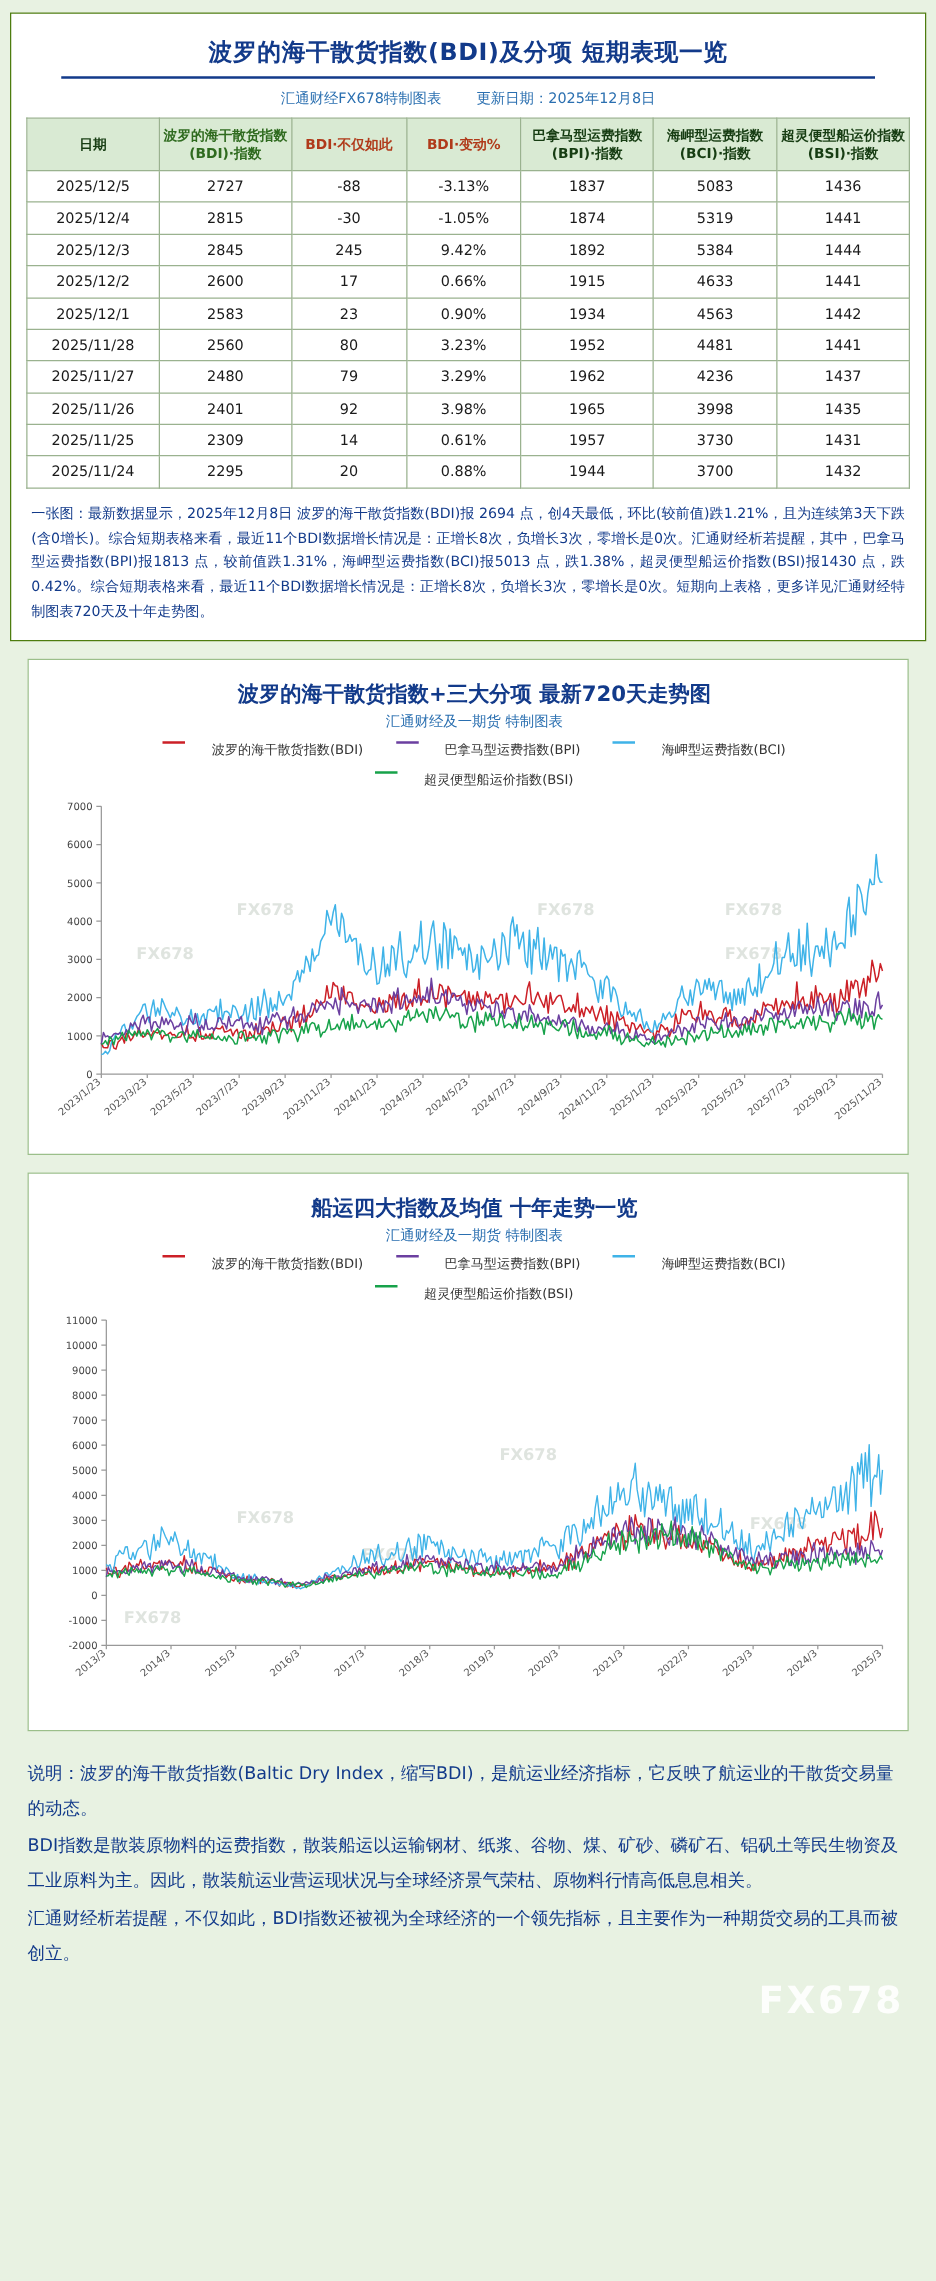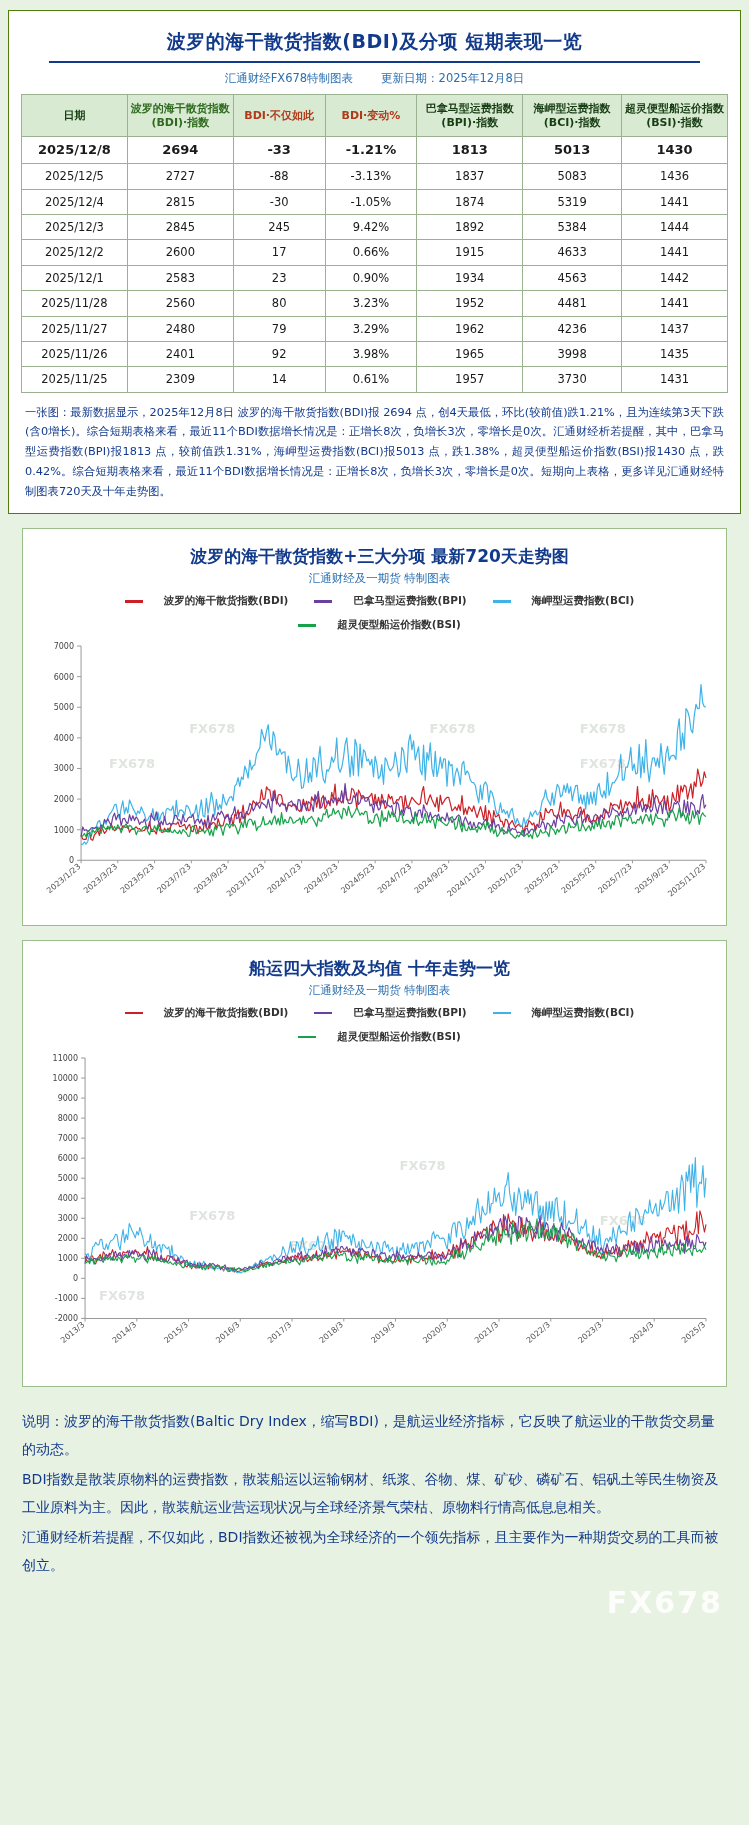--- a/index.html
+++ b/index.html
@@ -97,21 +97,21 @@
   }
   .legend {
     display:flex;
     flex-wrap: wrap;
     justify-content:center;
     gap: 10px 26px;
     font-size: 10.5px;
     color:#333;
     padding: 2px 30px 6px 30px;
   }
-  .legend .li { display:flex; align-items:center; gap:21px;font-weight:bold; }
+  .legend .li { display:flex; align-items:flex-start; gap:21px; }
   .legend .sw { width:18px; height:2.5px; display:inline-block; }
   .plot-wrap { position:relative; }
   svg { display:block; width:100%; }
 
   
   .footer {
     font-size: 14px;
     line-height: 2.0;
     color:#123a8a;
     padding: 6px 14px 10px 14px;
@@ -147,29 +147,20 @@
             <th style="width:15%">日期</th>
             <th class="c1" style="width:15%">波罗的海干散货指数(BDI)·指数</th>
             <th class="c2" style="width:13%">BDI·不仅如此</th>
             <th class="c3" style="width:13%">BDI·变动%</th>
             <th style="width:15%">巴拿马型运费指数(BPI)·指数</th>
             <th style="width:14%">海岬型运费指数(BCI)·指数</th>
             <th style="width:15%">超灵便型船运价指数(BSI)·指数</th>
           </tr>
         </thead>
         <tbody id="tbody">
-            <tr class="first">
-              <td>2025/12/8</td>
-              <td>2694</td>
-              <td>-33</td>
-              <td>-1.21%</td>
-              <td>1813</td>
-              <td>5013</td>
-              <td>1430</td>
-            </tr>
             <tr>
               <td>2025/12/5</td>
               <td>2727</td>
               <td>-88</td>
               <td>-3.13%</td>
               <td>1837</td>
               <td>5083</td>
               <td>1436</td>
             </tr>
             <tr>
@@ -236,20 +227,29 @@
               <td>1435</td>
             </tr>
             <tr>
               <td>2025/11/25</td>
               <td>2309</td>
               <td>14</td>
               <td>0.61%</td>
               <td>1957</td>
               <td>3730</td>
               <td>1431</td>
+            </tr>
+            <tr>
+              <td>2025/11/24</td>
+              <td>2295</td>
+              <td>20</td>
+              <td>0.88%</td>
+              <td>1944</td>
+              <td>3700</td>
+              <td>1432</td>
             </tr>
           </tbody>
       </table>
 
       <div class="note">一张图：最新数据显示，2025年12月8日 波罗的海干散货指数(BDI)报 2694 点，创4天最低，环比(较前值)跌1.21%，且为连续第3天下跌(含0增长)。综合短期表格来看，最近11个BDI数据增长情况是：正增长8次，负增长3次，零增长是0次。汇通财经析若提醒，其中，巴拿马型运费指数(BPI)报1813 点，较前值跌1.31%，海岬型运费指数(BCI)报5013 点，跌1.38%，超灵便型船运价指数(BSI)报1430 点，跌0.42%。综合短期表格来看，最近11个BDI数据增长情况是：正增长8次，负增长3次，零增长是0次。短期向上表格，更多详见汇通财经特制图表720天及十年走势图。</div>
     </div>
   </div>
 
   <div class="chart-panel">
     <div class="ct">波罗的海干散货指数+三大分项  最新720天走势图</div>

